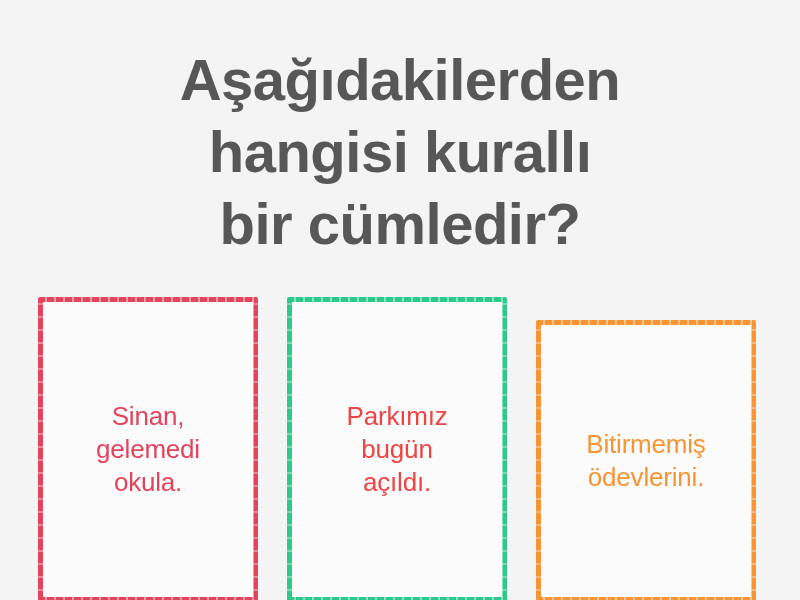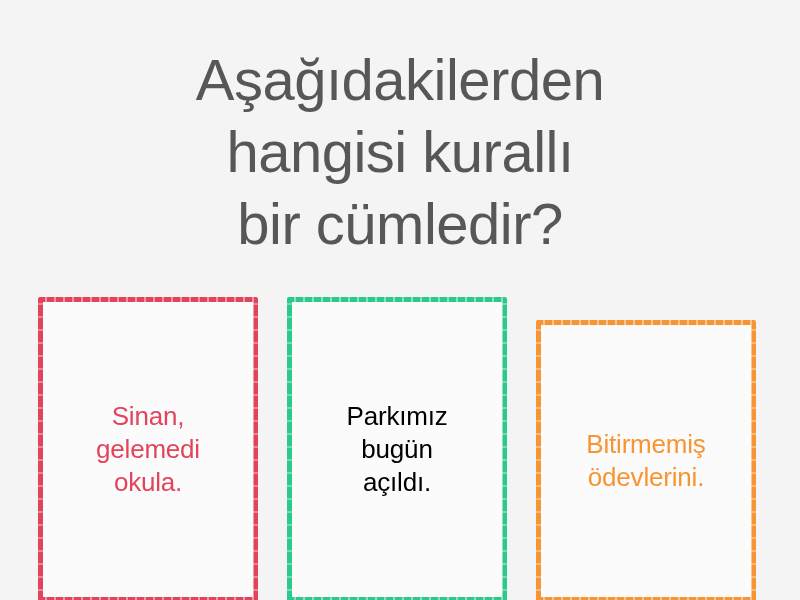--- a/index.html
+++ b/index.html
@@ -31,21 +31,21 @@
     text-align: center;
     padding: 0 40px;
     box-sizing: border-box;
   }
 
   #question-text {
     margin: 0;
     font-family: "Liberation Sans", sans-serif;
     font-size: 58px;
     line-height: 72px;
-    font-weight: 400;
+    font-weight: 700;
     color: #575757;
     letter-spacing: -0.5px;
     white-space: pre-line;
     text-align: center;
   }
 
   
   #answers-row {
     position: absolute;
     left: 38px;
@@ -114,21 +114,21 @@
     line-height: 33px;
     font-weight: 400;
     letter-spacing: -0.2px;
     white-space: pre-line;
   }
 
   .card-a { border-color: #e2445c; }
   .card-a .answer-text { color: #e2445c; }
 
   .card-b { border-color: #2bc98b; }
-  .card-b .answer-text { color: #000000; }
+  .card-b .answer-text { color: #ef4444; }
 
   .card-c { border-color: #f79433; margin-top: 23px; }
   .card-c .answer-text { color: #f79433; }
 </style>
 </head>
 <body>
 
 <div id="quiz-stage">
 
   <div id="question-block">

